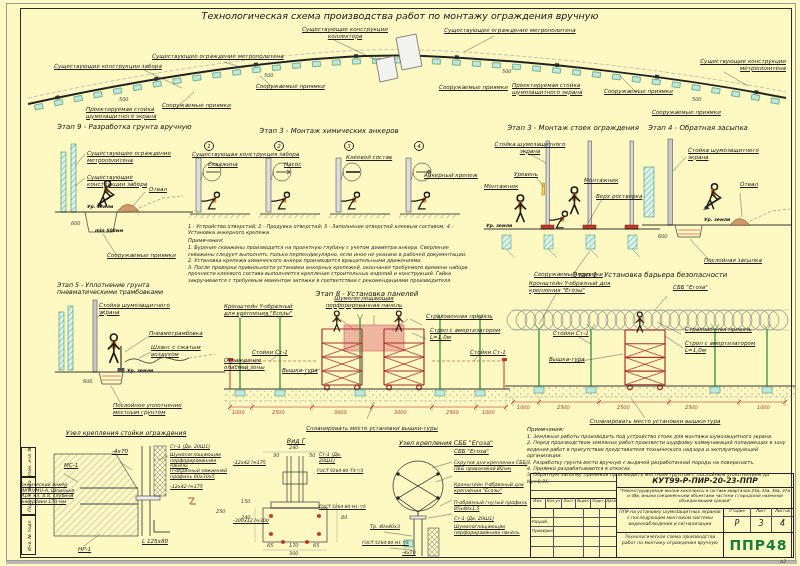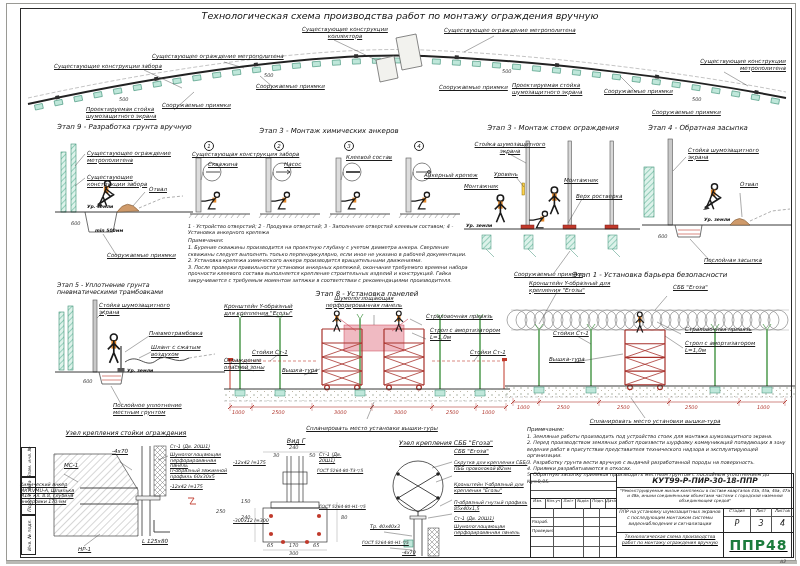--- a/index.html
+++ b/index.html
@@ -1,16 +1,16 @@
 <!DOCTYPE html>
 <html><head>
 <meta charset="utf-8">
 <style>
   html,body{margin:0;padding:0;background:#e9e9e6;}
-  #sheet{position:absolute;left:0;top:0;width:800px;height:566px;background:#ffffff;
+  #sheet{position:absolute;left:0;top:0;width:800px;height:566px;background:#fef9c3;
          font-family:"DejaVu Sans",sans-serif;overflow:hidden;}
   .abs{position:absolute;}
   .frame{position:absolute;border:1.2px solid #2a2a2a;}
   .lbl{position:absolute;font:italic 5.6px/1.18 "DejaVu Sans",sans-serif;color:#1c1c1c;white-space:nowrap;}
   .u{text-decoration:underline;text-underline-offset:1px;}
   .w{white-space:normal;}
   .ctr{text-align:center;}
   .rt{text-align:right;}
   .ttl{position:absolute;font:italic 7px/1.1 "DejaVu Sans",sans-serif;color:#111;white-space:nowrap;}
   .ttl.small{font-size:6.3px;}
@@ -299,21 +299,21 @@
     <span class="lbl u" style="left:236px;top:44px;">Анкерный крепеж</span>
     <div class="lbl w" style="left:0;top:96px;width:282px;font-size:5px;">1 - Устройство отверстий; 2 - Продувка отверстий; 3 - Заполнение отверстий клеевым составом; 4 - Установка анкерного крепежа</div>
     <div class="lbl" style="left:0;top:109px;font-size:5.2px;">Примечания:</div>
     <div class="abs" style="left:0;top:116px;width:284px;">
       <div class="note">1. Бурение скважины производится на проектную глубину с учетом диаметра анкера. Сверление скважины следует выполнять только перпендикулярно, если иное не указано в рабочей документации.</div>
       <div class="note">2. Установка крепежа химического анкера производится вращательными движениями.</div>
       <div class="note">3. После проверки правильности установки анкерных крепежей, окончания требуемого времени набора прочности клеевого состава выполняется крепление строительных изделий и конструкций. Гайка закручивается с требуемым моментом затяжки в соответствии с рекомендациями производителя.</div>
     </div>
   </div>
 
-  <div class="abs" style="left:464px;top:125px;width:178px;height:152px;">
+  <div class="abs" style="left:484px;top:125px;width:178px;height:152px;">
     <div class="ttl ctr" style="left:0;top:0;width:178px;">Этап 3 - Монтаж стоек ограждения</div>
     <svg class="g" style="left:0;top:12px" width="178" height="140">
       <g fill="#d8d8d8" stroke="#555" stroke-width="0.6">
         <rect x="62" y="4" width="3.5" height="86"></rect>
           <rect x="104" y="4" width="3.5" height="86"></rect>
           <rect x="146" y="4" width="3.5" height="86"></rect>
       </g>
       <g fill="#c0392b" stroke="#7c1f1a" stroke-width="0.5">
         <rect x="57" y="88" width="13" height="4"></rect>
           <rect x="99" y="88" width="13" height="4"></rect>
@@ -760,21 +760,21 @@
           <div style="flex:1;border-bottom:0.5px solid #555;"></div>
           <div style="flex:1;"></div>
       </div>
       <div style="position:absolute;left:22px;top:34px;width:0;height:49px;border-left:0.5px solid #555;"></div>
       <div style="position:absolute;left:52px;top:34px;width:0;height:49px;border-left:0.5px solid #555;"></div>
       <div style="position:absolute;left:68px;top:34px;width:0;height:49px;border-left:0.5px solid #555;"></div>
     </div>
 
     <div style="flex:1;position:relative;">
       <div style="position:absolute;left:0;top:0;width:100%;height:13px;border-bottom:0.7px solid #222;display:flex;align-items:center;justify-content:center;">
-        <span class="note" style="font-size:7.5px;font-weight:600;">КУТ99-Р-ПИР-30-18-ППР</span>
+        <span class="note" style="font-size:7.5px;font-weight:600;">КУТ99-Р-ПИР-20-23-ППР</span>
       </div>
       <div style="position:absolute;left:0;top:13px;width:100%;height:21px;border-bottom:0.7px solid #222;overflow:hidden;">
         <div class="note ctr" style="font-size:4.1px;line-height:1.25;padding:1px 3px;">"Реконструируемые жилые комплексы в составе кварталов 43а, 45а, 46а, 47а и 48а, иными соединёнными объектами частями с городской наземной объединяющей средой"</div>
       </div>
       <div style="position:absolute;left:0;top:34px;width:100%;height:24px;border-bottom:0.7px solid #222;display:flex;">
         <div style="width:106px;border-right:0.7px solid #222;overflow:hidden;">
           <div class="note ctr" style="font-size:4.5px;padding:1px 2px;">ППР на установку шумозащитных экранов с последующим монтажом системы видеонаблюдения и сигнализации</div>
         </div>
         <div style="flex:1;display:flex;flex-direction:column;">
           <div style="height:8px;border-bottom:0.5px solid #555;display:flex;">
@@ -782,21 +782,21 @@
             <span class="note ctr" style="width:20px;border-right:0.5px solid #555;font-size:4px;">Лист</span>
             <span class="note ctr" style="flex:1;font-size:4px;">Листов</span>
           </div>
           <div style="flex:1;display:flex;">
             <span class="note ctr" style="width:26px;border-right:0.5px solid #555;font-size:8px;display:flex;align-items:center;justify-content:center;">Р</span>
             <span class="note ctr" style="width:20px;border-right:0.5px solid #555;font-size:8px;display:flex;align-items:center;justify-content:center;">3</span>
             <span class="note ctr" style="flex:1;font-size:8px;display:flex;align-items:center;justify-content:center;">4</span>
           </div>
         </div>
       </div>
-      <div style="position:absolute;left:0;top:58px;width:100%;height:25px;display:flex;text-decoration:underline;">
+      <div style="position:absolute;left:0;top:58px;width:100%;height:25px;display:flex;">
         <div style="width:106px;border-right:0.7px solid #222;overflow:hidden;">
           <div class="note ctr" style="font-size:4.5px;padding:2px 2px;">Технологическая схема производства работ по монтажу ограждения вручную</div>
         </div>
         <div style="flex:1;display:flex;align-items:center;justify-content:center;">
           <span class="logo">ППР48</span>
         </div>
       </div>
     </div>
   </div>
 </div>

